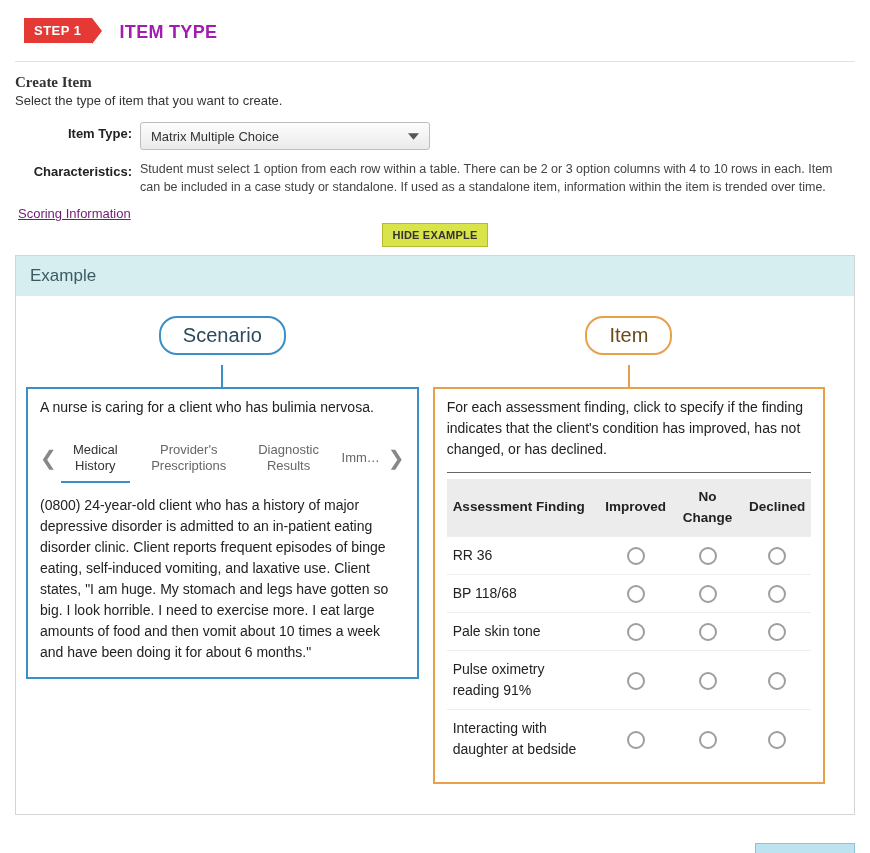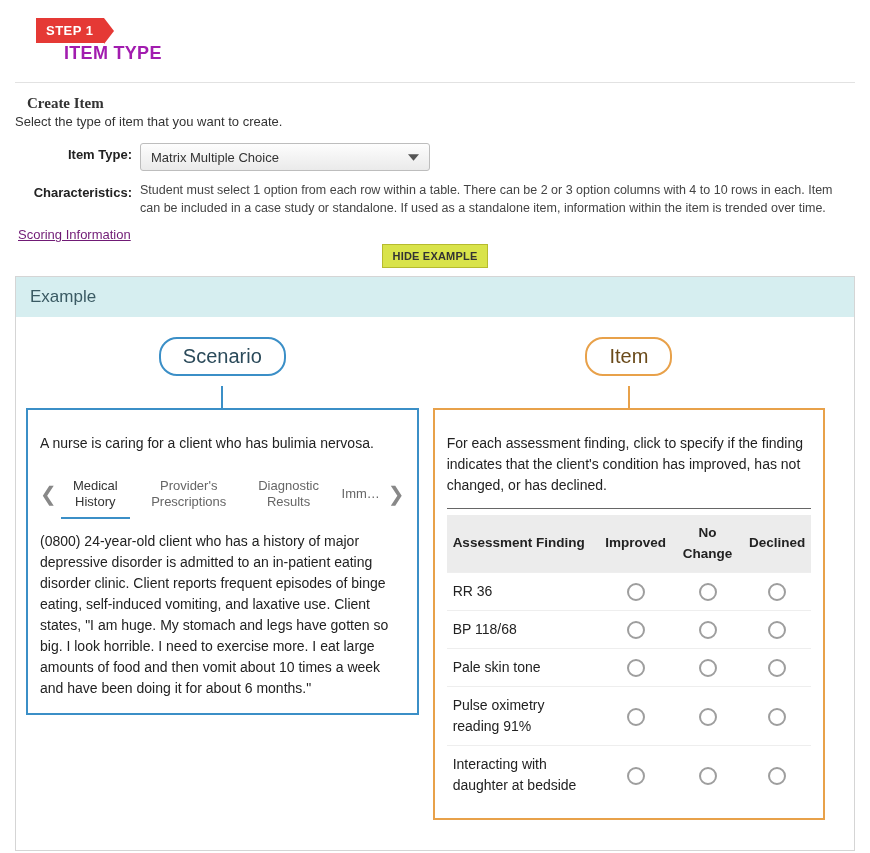--- a/index.html
+++ b/index.html
@@ -9,23 +9,22 @@
     font-size: 13px;
     color: #333;
     background: #fff;
     width: 870px;
   }
   .page {
     padding: 10px 15px 20px 15px;
   }
   .step-header {
     display: flex;
-    align-items: flex-start;
-    margin: 8px 0 18px 21px;
-    flex-direction: column;
+    align-items: flex-end;
+    margin: 8px 0 18px 9px;
   }
   .step-badge {
     background: #e53935;
     color: #fff;
     font-weight: 700;
     font-size: 13px;
     padding: 5px 10px;
     position: relative;
     letter-spacing: .5px;
   }
@@ -49,21 +48,21 @@
   }
   hr.sep {
     border: none;
     border-top: 1px solid #e2e2e2;
     margin: 0 0 12px 0;
   }
   .create-title {
     font-weight: 700;
     font-size: 15px;
     font-family: Georgia, "Times New Roman", serif;
-    margin: 2px 0 2px 12px;
+    margin: 2px 0 2px 0;
   }
   .create-sub {
     font-size: 13px;
     margin: 0 0 14px 0;
     color: #333;
   }
   .row {
     display: flex;
     align-items: flex-start;
     margin-bottom: 10px;
@@ -165,21 +164,21 @@
   }
   .connector .line {
     width: 2px;
     height: 22px;
   }
   .connector.blue .line { background:#3b8fc7; }
   .connector.orange .line { background:#e8a14a; }
 
   .panel-box {
     border: 2px solid;
-    padding: 23px 12px 14px 12px;
+    padding: 8px 12px 14px 12px;
     font-size: 14px;
     color: #222;
     line-height: 1.5;
   }
   .panel-box.blue { border-color:#3b8fc7; }
   .panel-box.orange { border-color:#e8a14a; min-height:340px; }
 
   .scenario-lead { margin-bottom: 14px; }
   .tabbar {
     display:flex;

